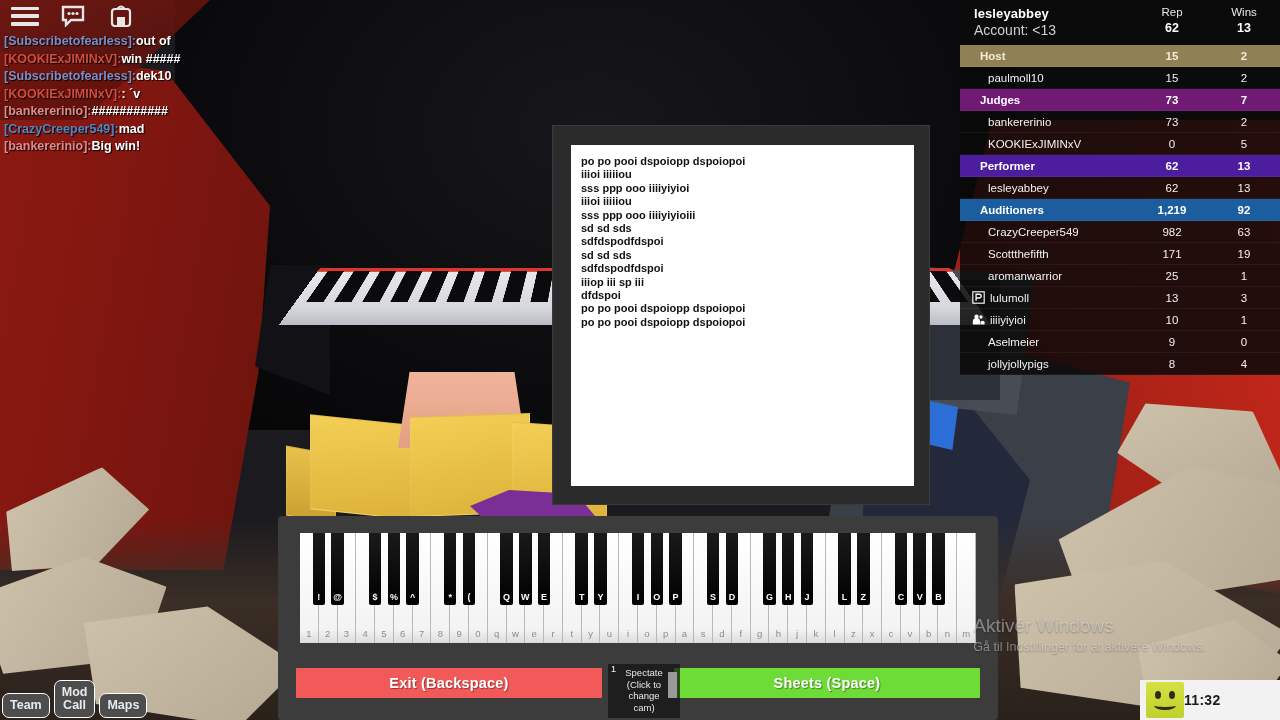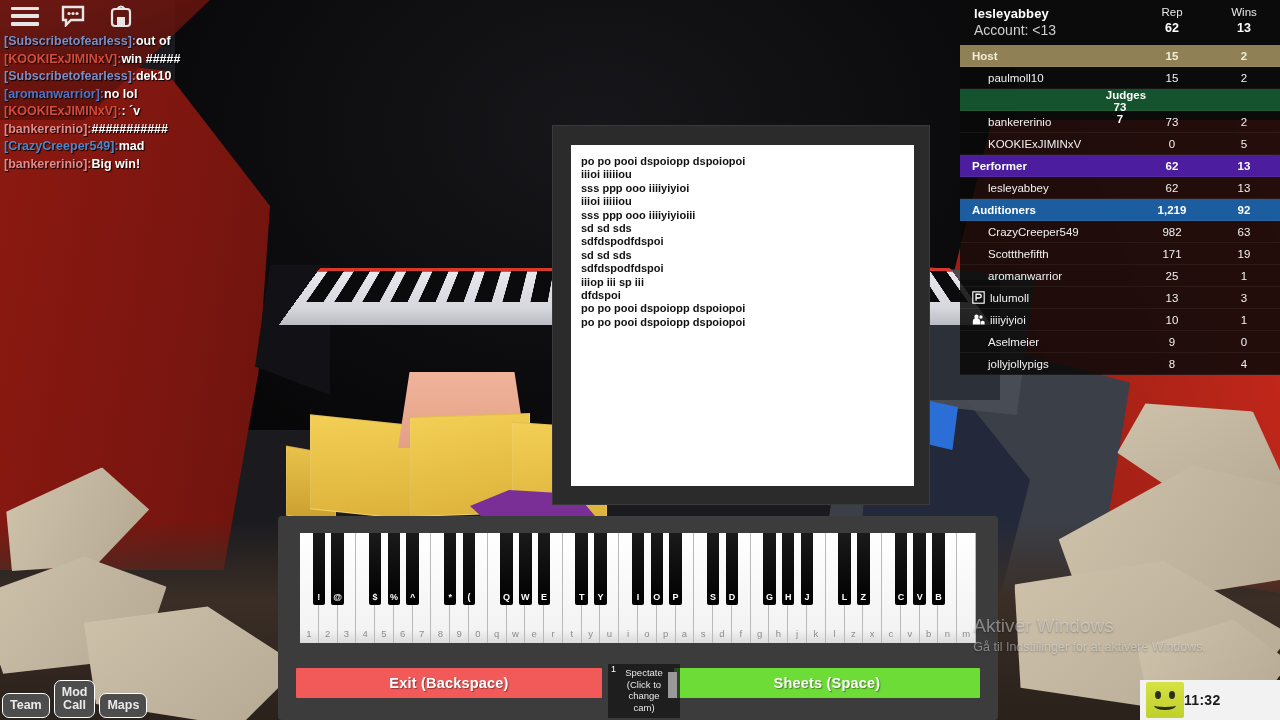--- a/index.html
+++ b/index.html
@@ -94,21 +94,21 @@
         font-size: 11.5px; color: #fff; }
   .lb-head { display: flex; align-items: flex-start; padding: 6px 0 7px 0; background: #0b0b0b; }
   .lb-head .who { flex: 1; padding-left: 14px; }
   .lb-head .who .nm { font-size: 13px; font-weight: 700; letter-spacing: .1px; }
   .lb-head .who .ac { font-size: 14px; color: #cfcfcf; margin-top: 1px; }
   .lb-head .col { width: 72px; text-align: center; }
   .lb-head .col .t { font-size: 11.5px; color: #e8e8e8; }
   .lb-head .col .v { font-size: 12.5px; font-weight: 700; margin-top: 3px; }
 
   .lb-row { display: flex; align-items: center; height: 22px; border-bottom: 1px solid rgba(255,255,255,.05); }
-  .lb-row .nm { flex: 1; padding-left: 12px; font-size: 11.5px; display: flex; align-items: center; gap: 5px; }
+  .lb-row .nm { flex: 1; padding-left: 20px; font-size: 11.5px; display: flex; align-items: center; gap: 5px; }
   .lb-row .num { width: 72px; text-align: center; font-size: 11.5px; }
   .lb-row.group { font-weight: 700; }
   .lb-row.group .num { font-weight: 700; }
   .lb-row.player { background: rgba(255,255,255,.03); }
   .lb-row.player .nm { padding-left: 28px; color: #f2f2f2; }
   .lb-row.player .num { color: #f2f2f2; }
 
   
   .sheetwrap { position: absolute; left: 552px; top: 125px; width: 378px; height: 380px;
                background: #2b2b2b; border: 1px solid #3a3a3a; }
@@ -252,21 +252,20 @@
         <rect x="2" y="5" width="18" height="17" rx="3" fill="none" stroke="#e6e6e6" stroke-width="2.2"></rect>
         <rect x="7" y="13" width="8" height="9" fill="#e6e6e6"></rect>
       </svg>
     </div>
   </div>
 
   <div class="chat" id="chat">
       <div class="chat-line"><span class="chat-name" style="color: rgb(123, 143, 199);">[Subscribetofearless]:</span><span class="chat-msg">out of</span></div>
       <div class="chat-line"><span class="chat-name" style="color: rgb(213, 75, 60);">[KOOKIExJIMINxV]:</span><span class="chat-msg">win #####</span></div>
       <div class="chat-line"><span class="chat-name" style="color: rgb(123, 143, 199);">[Subscribetofearless]:</span><span class="chat-msg">dek10</span></div>
-      <div class="chat-line"><span class="chat-name" style="color: rgb(79, 116, 200);">[aromanwarrior]:</span><span class="chat-msg">no lol</span></div>
       <div class="chat-line"><span class="chat-name" style="color: rgb(213, 75, 60);">[KOOKIExJIMINxV]:</span><span class="chat-msg">: ´v</span></div>
       <div class="chat-line"><span class="chat-name" style="color: rgb(224, 139, 139);">[bankererinio]:</span><span class="chat-msg">###########</span></div>
       <div class="chat-line"><span class="chat-name" style="color: rgb(79, 134, 200);">[CrazyCreeper549]:</span><span class="chat-msg">mad</span></div>
       <div class="chat-line"><span class="chat-name" style="color: rgb(224, 139, 139);">[bankererinio]:</span><span class="chat-msg">Big win!</span></div>
     </div>
 
   <div class="lb">
     <div class="lb-head">
       <div class="who">
         <div class="nm">lesleyabbey</div>
@@ -287,21 +286,21 @@
           <div class="num">15</div>
           <div class="num">2</div>
         </div>
         <div class="lb-row player">
           <div class="nm">
             <span>paulmoll10</span>
           </div>
           <div class="num">15</div>
           <div class="num">2</div>
         </div>
-        <div class="lb-row group" style="background: #14532d; color: rgb(255, 255, 255); flex-direction: column;">
+        <div class="lb-row group" style="background: #701a75; color: rgb(255, 255, 255);">
           <div class="nm">Judges</div>
           <div class="num">73</div>
           <div class="num">7</div>
         </div>
         <div class="lb-row player">
           <div class="nm">
             <span>bankererinio</span>
           </div>
           <div class="num">73</div>
           <div class="num">2</div>

